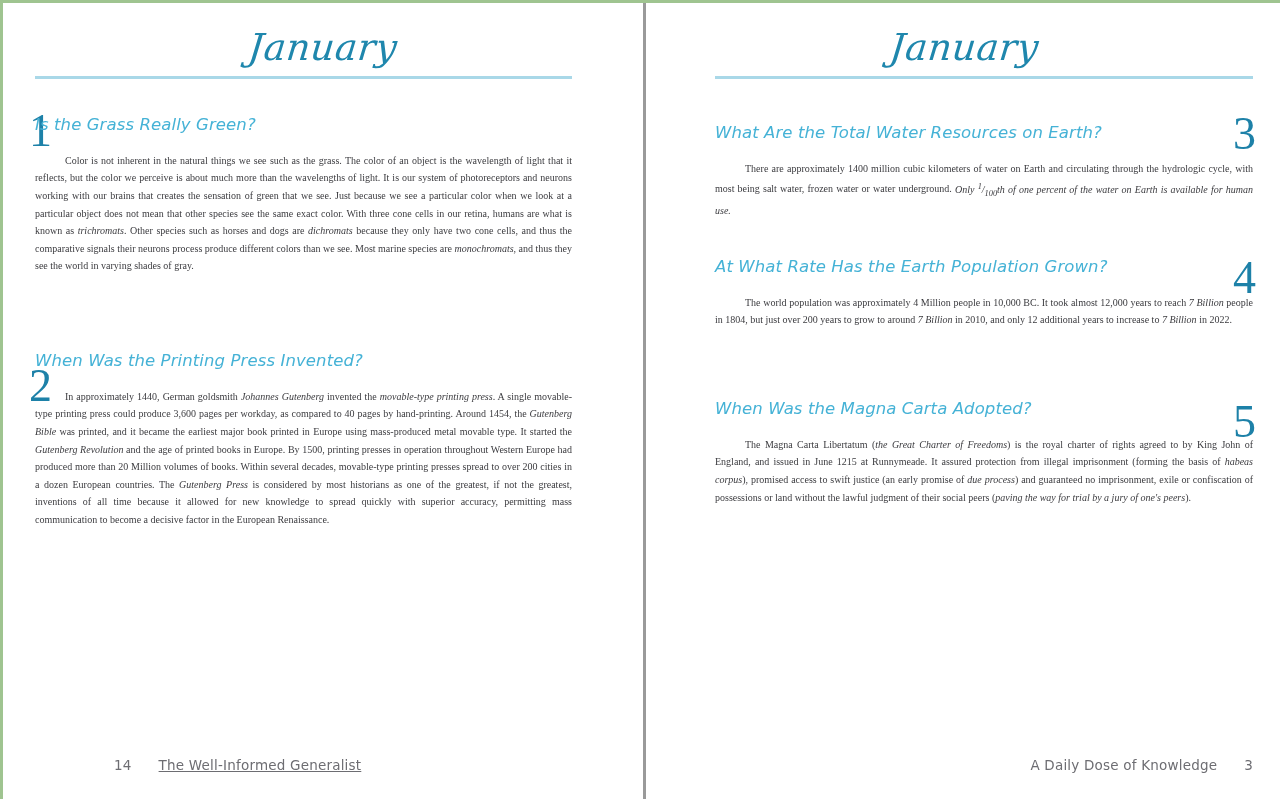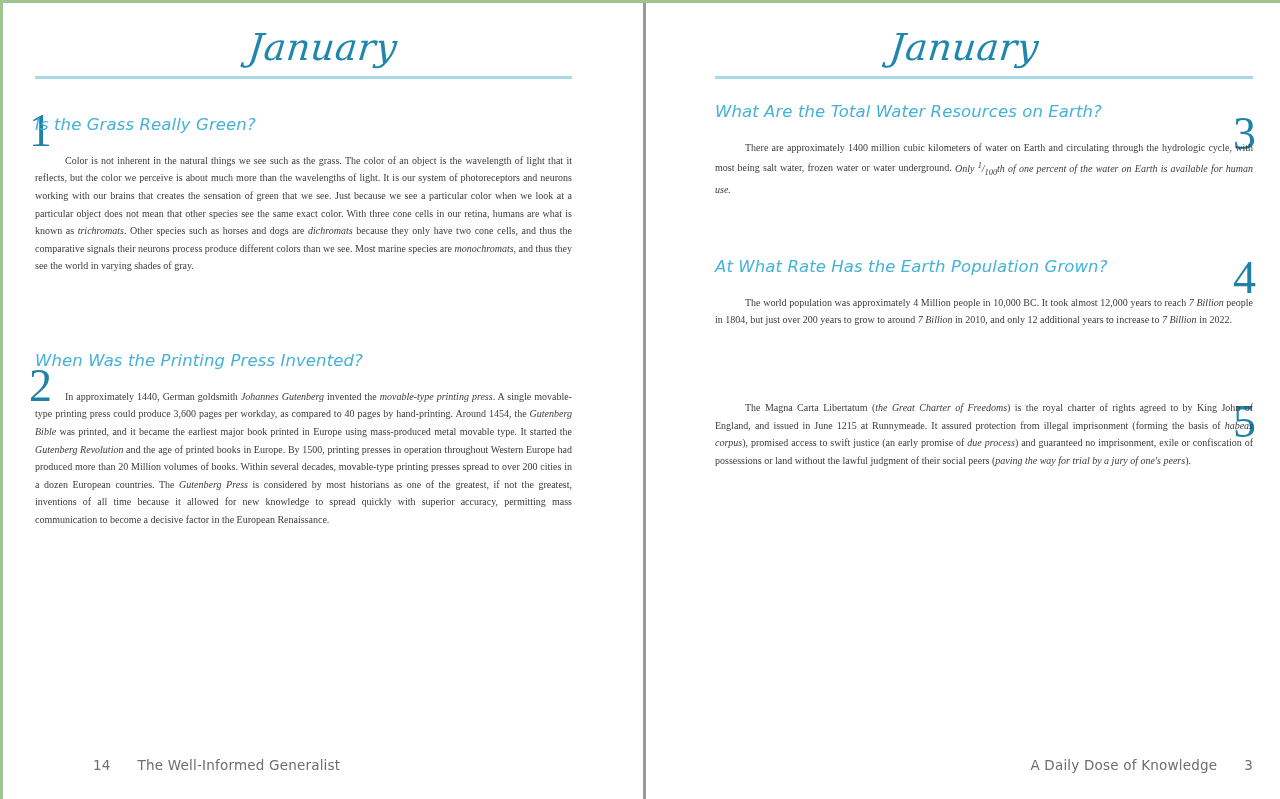--- a/index.html
+++ b/index.html
@@ -116,21 +116,21 @@
   
   .foot {
     position: absolute;
     bottom: 29px;
     font-family: "DejaVu Sans", "Liberation Sans", sans-serif;
     font-size: 13.5px;
     color: #6d6d72;
     letter-spacing: 0.2px;
     white-space: nowrap;
   }
-  #page-left  .foot { left: 90px; }
+  #page-left  .foot { left: 111px; text-decoration: underline; }
   #page-right .foot { right: 30px; }
   .foot .folio { display: inline-block; }
   #page-left  .foot .folio { margin-right: 27px; }
   #page-right .foot .folio { margin-left: 27px; }
 </style>
 </head>
 <body>
 
 <div id="spread">
 
@@ -157,33 +157,34 @@
       <span class="folio">14</span><span>The Well-Informed Generalist</span>
     </div>
   </div>
 
   <div class="page" id="page-right">
 
     <div class="month-head">January</div>
     <div class="head-rule"></div>
 
     <div class="entry-num" style="top:108px;">3</div>
-    <div class="entry" style="top:99px;">
+    <div class="entry" style="top:120px;">
       <div class="entry-title">What Are the Total Water Resources on Earth?</div>
       <div class="entry-body">There are approximately 1400 million cubic kilometers of water on Earth and circulating through the hydrologic cycle, with most being salt water, frozen water or water underground. <i>Only <sup>1</sup>/<sub>100</sub>th of one percent of the water on Earth is available for human use.</i></div>
     </div>
 
     <div class="entry-num" style="top:252px;">4</div>
     <div class="entry" style="top:254px;">
       <div class="entry-title">At What Rate Has the Earth Population Grown?</div>
       <div class="entry-body">The world population was approximately 4 Million people in 10,000 BC. It took almost 12,000 years to reach <i>7 Billion</i> people in 1804, but just over 200 years to grow to around <i>7 Billion</i> in 2010, and only 12 additional years to increase to <i>7 Billion</i> in 2022.</div>
     </div>
 
     <div class="entry-num" style="top:396px;">5</div>
     <div class="entry" style="top:396px;">
+      <div class="entry-title">When Was the Magna Carta Adopted?</div>
       <div class="entry-body">The Magna Carta Libertatum (<i>the Great Charter of Freedoms</i>) is the royal charter of rights agreed to by King John of England, and issued in June 1215 at Runnymeade. It assured protection from illegal imprisonment (forming the basis of <i>habeas corpus</i>), promised access to swift justice (an early promise of <i>due process</i>) and guaranteed no imprisonment, exile or confiscation of possessions or land without the lawful judgment of their social peers (<i>paving the way for trial by a jury of one's peers</i>).</div>
     </div>
 
     <div class="foot">
       <span>A Daily Dose of Knowledge</span><span class="folio">3</span>
     </div>
   </div>
 
 </div>
 

